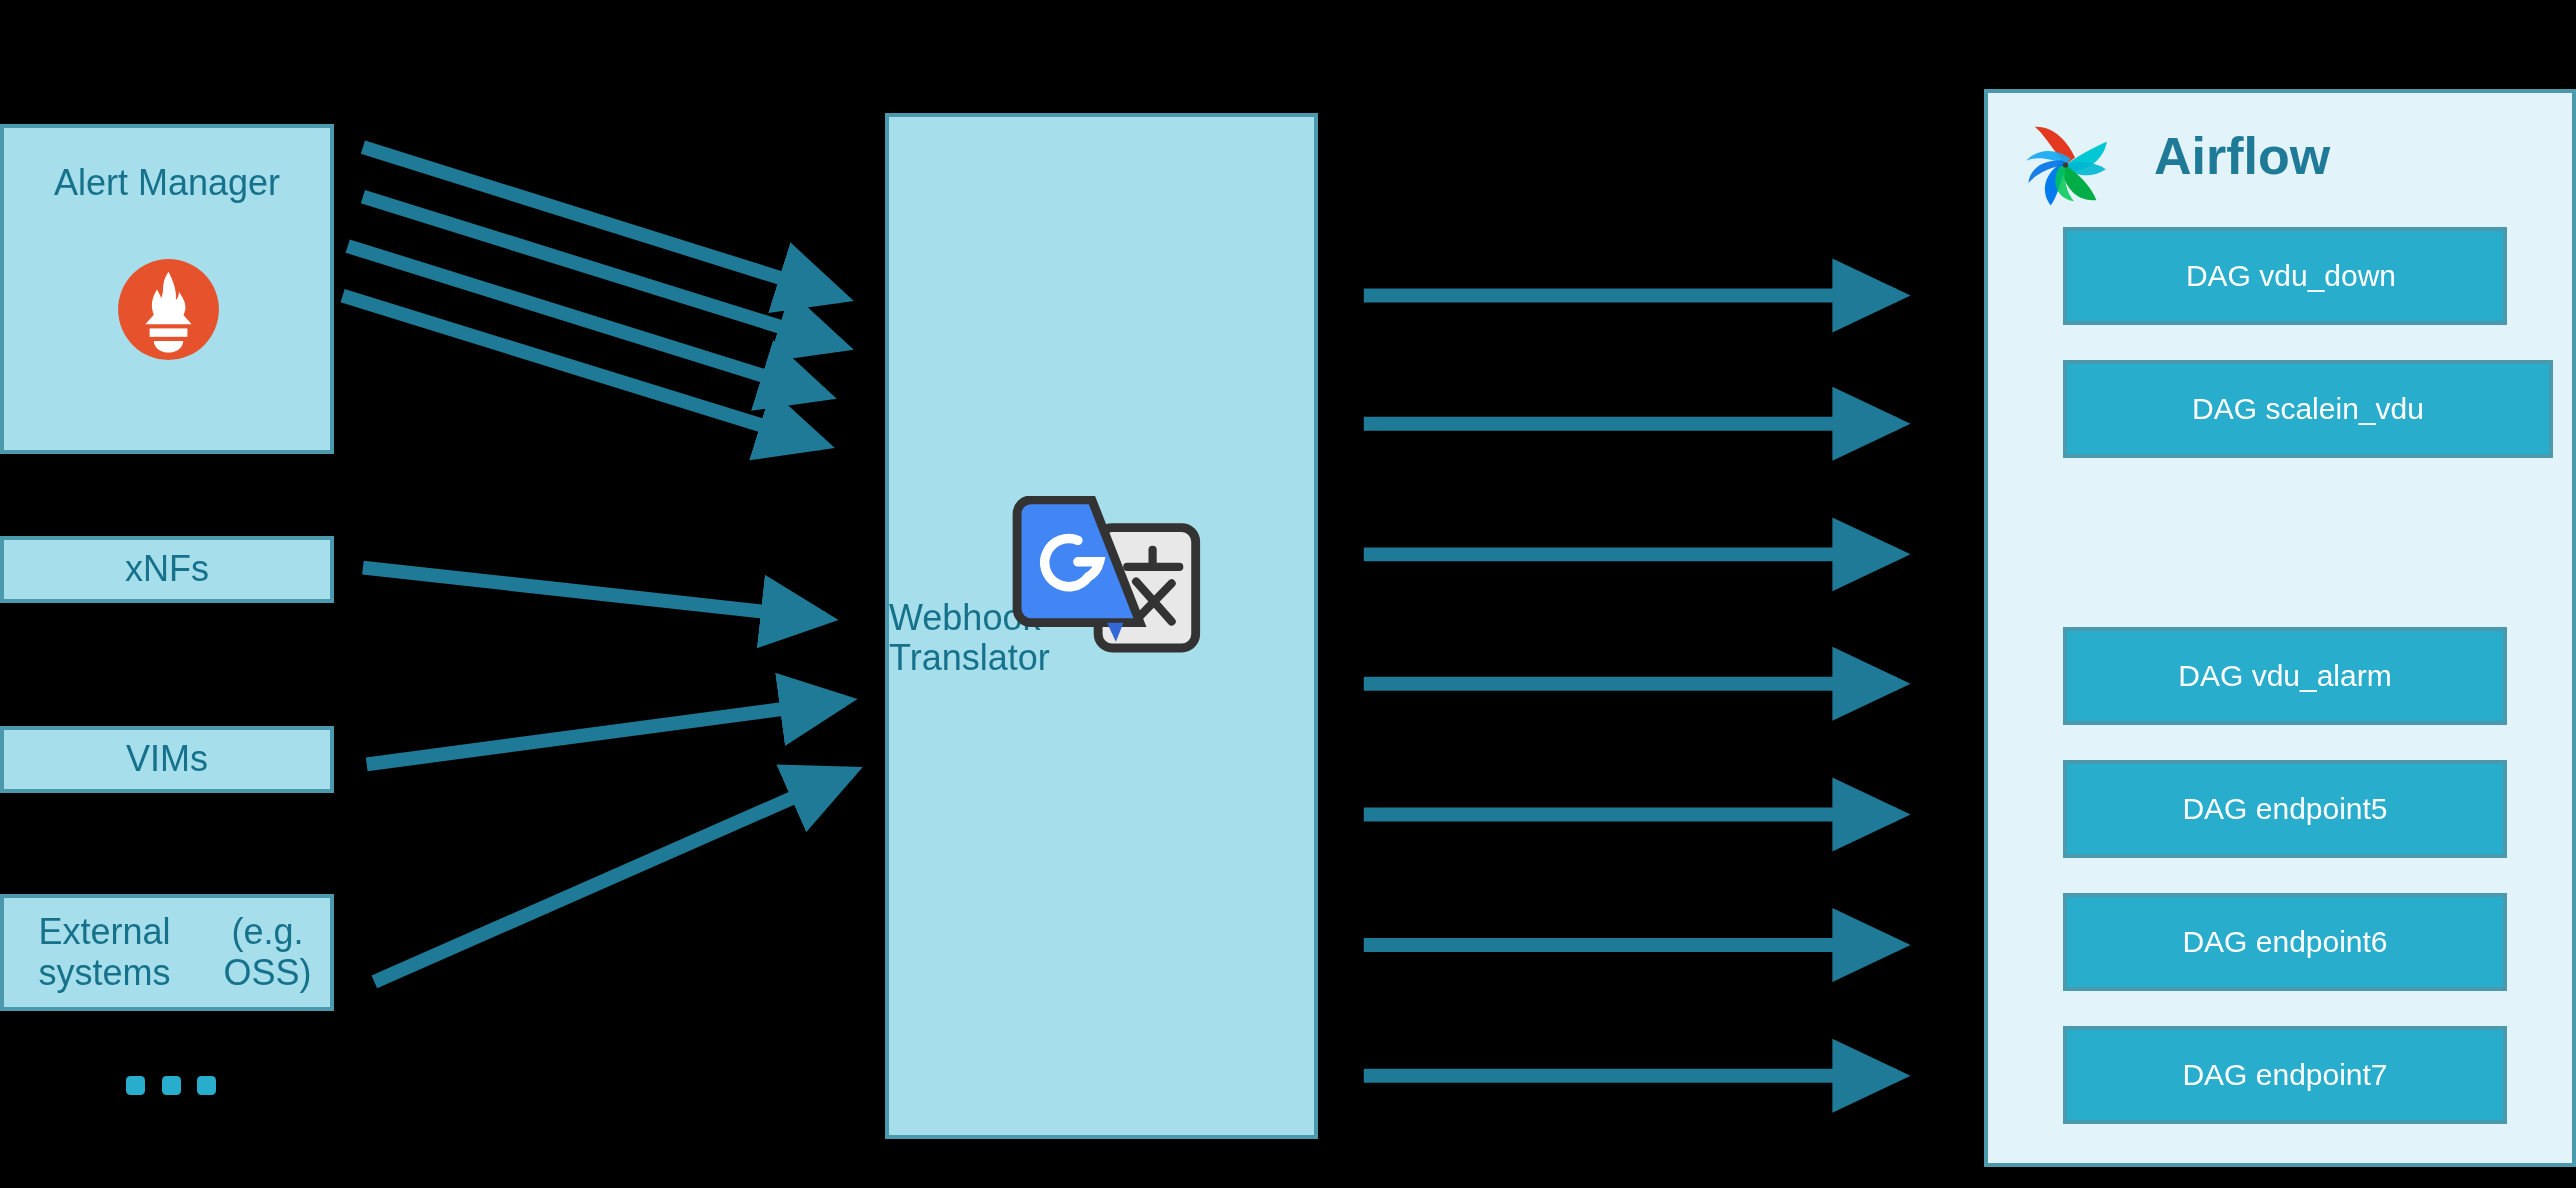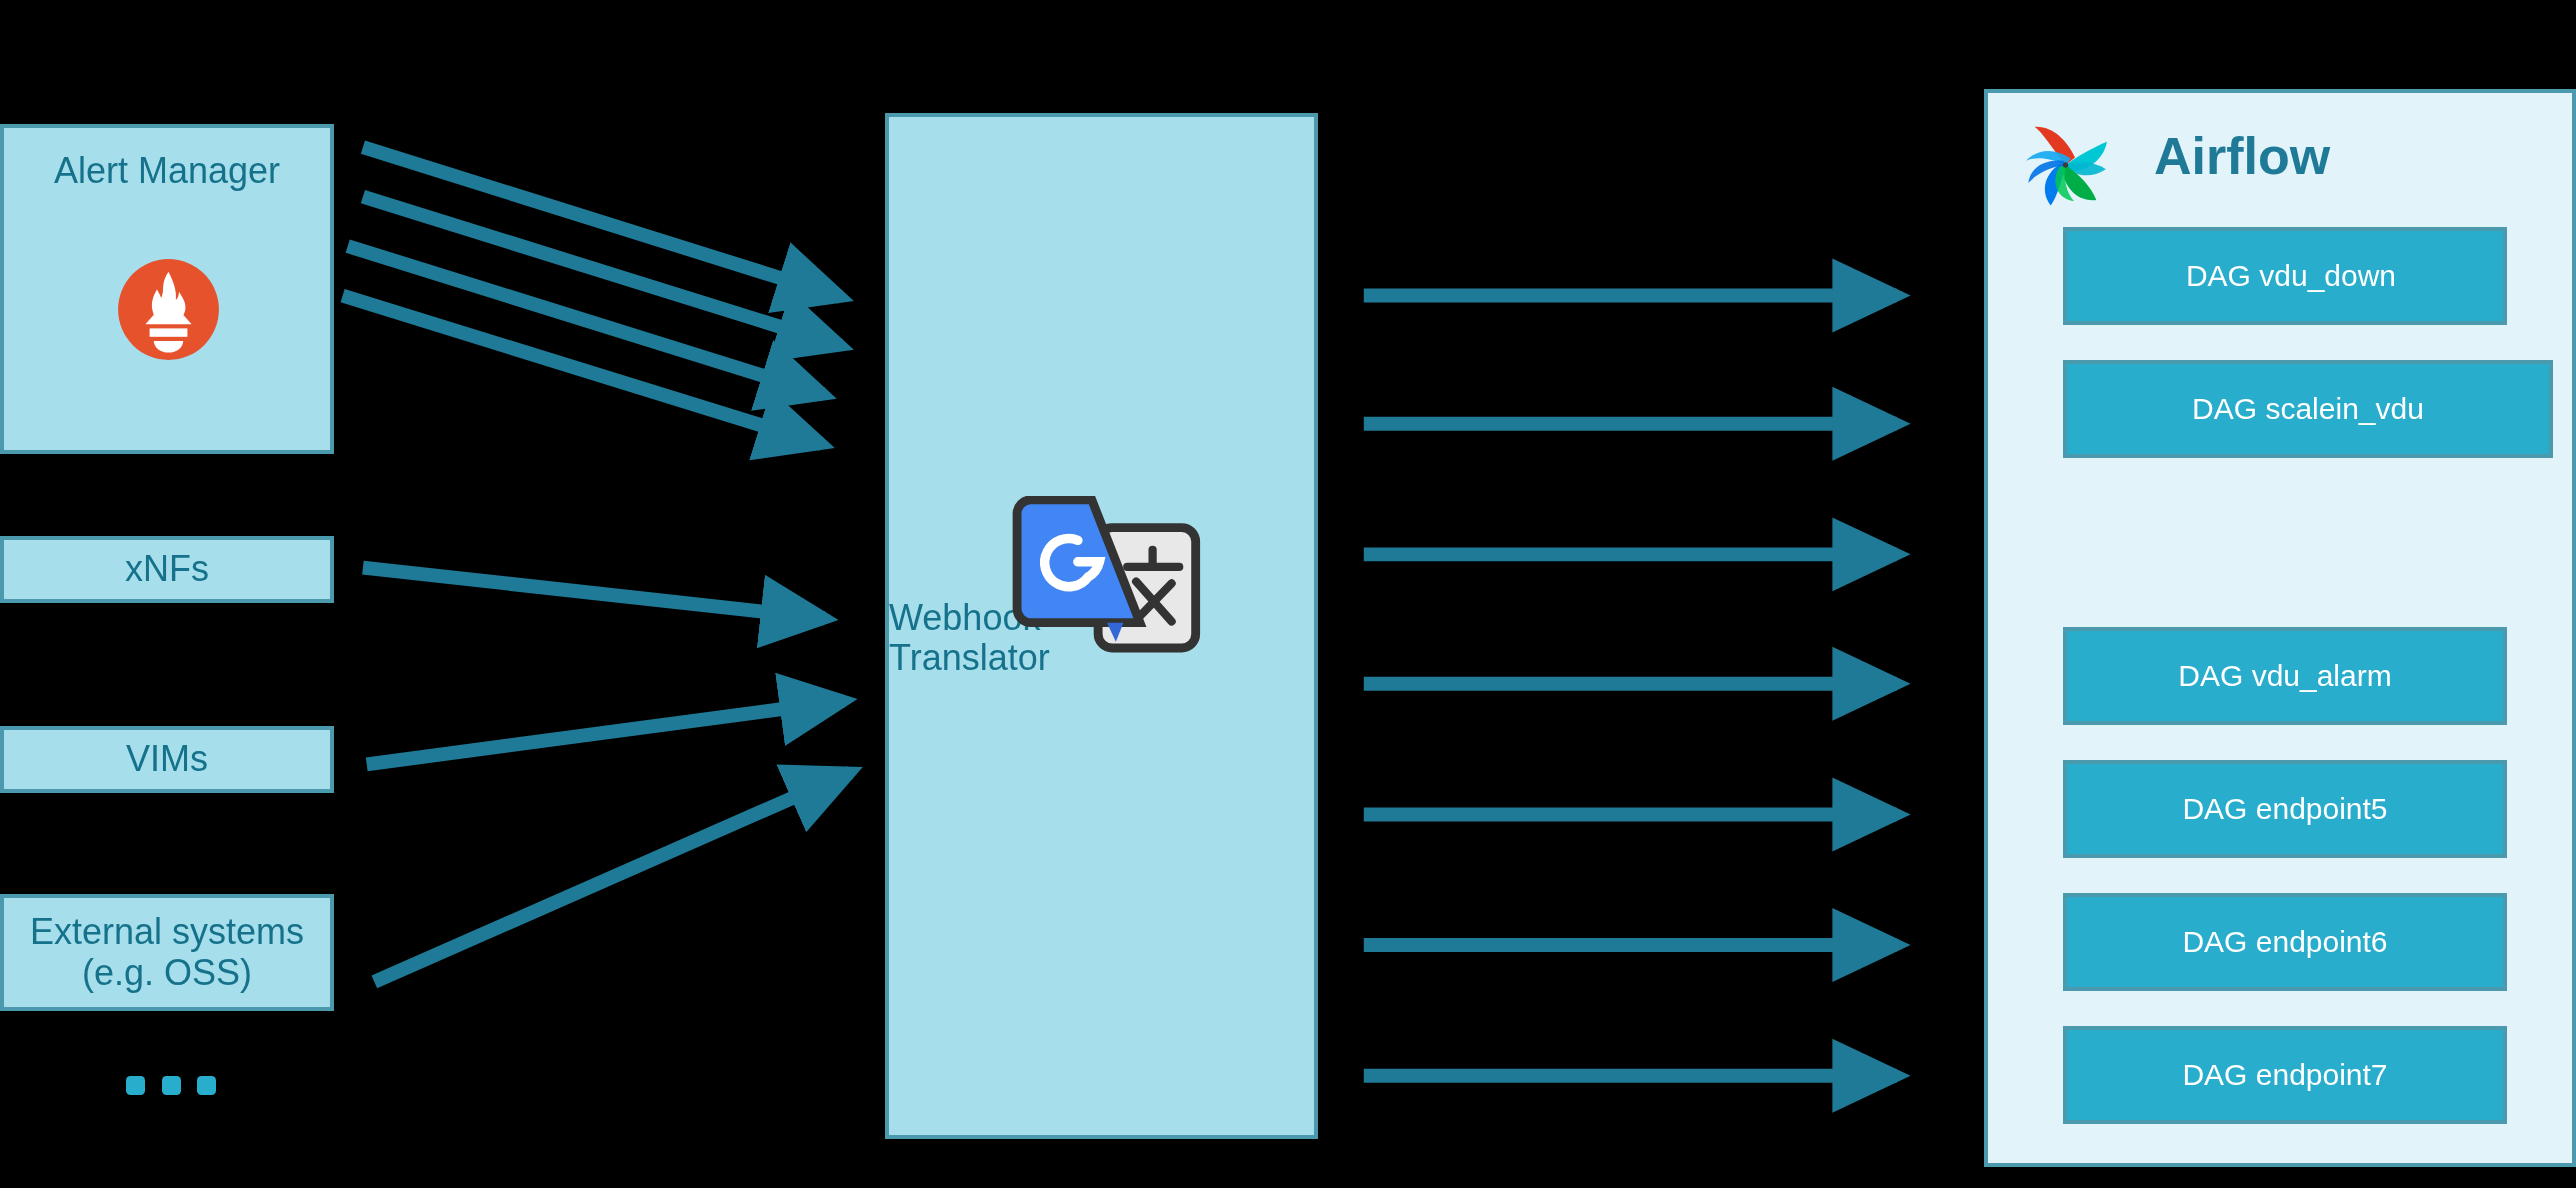--- a/index.html
+++ b/index.html
@@ -4,21 +4,21 @@
 <style>
   html,body{margin:0;padding:0;background:#000;}
   #stage{position:relative;width:2576px;height:1188px;background:#000;
          font-family:"Liberation Sans",sans-serif;overflow:hidden;}
 
   .box{position:absolute;box-sizing:border-box;display:flex;align-items:center;
        justify-content:center;text-align:center;line-height:1.12;}
 
   
   .src{background:#A6DEEC;border:4.4px solid #4A99AC;color:#16728A;font-size:36px;}
-  .src.tall{align-items:flex-start;padding-top:23px;}
+  .src.tall{align-items:flex-start;padding-top:35px;}
 
   
   .translator{background:#A6DEEC;border:4.4px solid #4A99AC;color:#16728A;
               font-size:36px;align-items:flex-start;padding-top:24px;}
 
   
   .airflow-panel{background:#E2F3F9;border:4.4px solid #4A99AC;}
   .airflow-title{position:absolute;color:#1E7A96;font-size:52px;font-weight:bold;}
   .dag{position:absolute;box-sizing:border-box;background:#29ADCC;
        border:4.4px solid #4A99AC;color:#FFFFFF;font-size:30px;
@@ -83,21 +83,21 @@
   </div>
 
   <div class="box src" style="left:0px;top:726px;width:334px;height:67px;">
     <span>VIMs</span>
   </div>
 
   <div class="box src" style="left:0px;top:536px;width:334px;height:67px;">
     <span>xNFs</span>
   </div>
 
-  <div class="box src" style="left:0px;top:894px;width:334px;height:117px;flex-direction:column;">
+  <div class="box src" style="left:0px;top:894px;width:334px;height:117px;flex-direction:row;">
     <span>External systems</span>
     <span>(e.g. OSS)</span>
   </div>
 
   <div class="dots" style="left:126px;top:1076px;">
     <span></span>
     <span></span>
     <span></span>
   </div>
 

